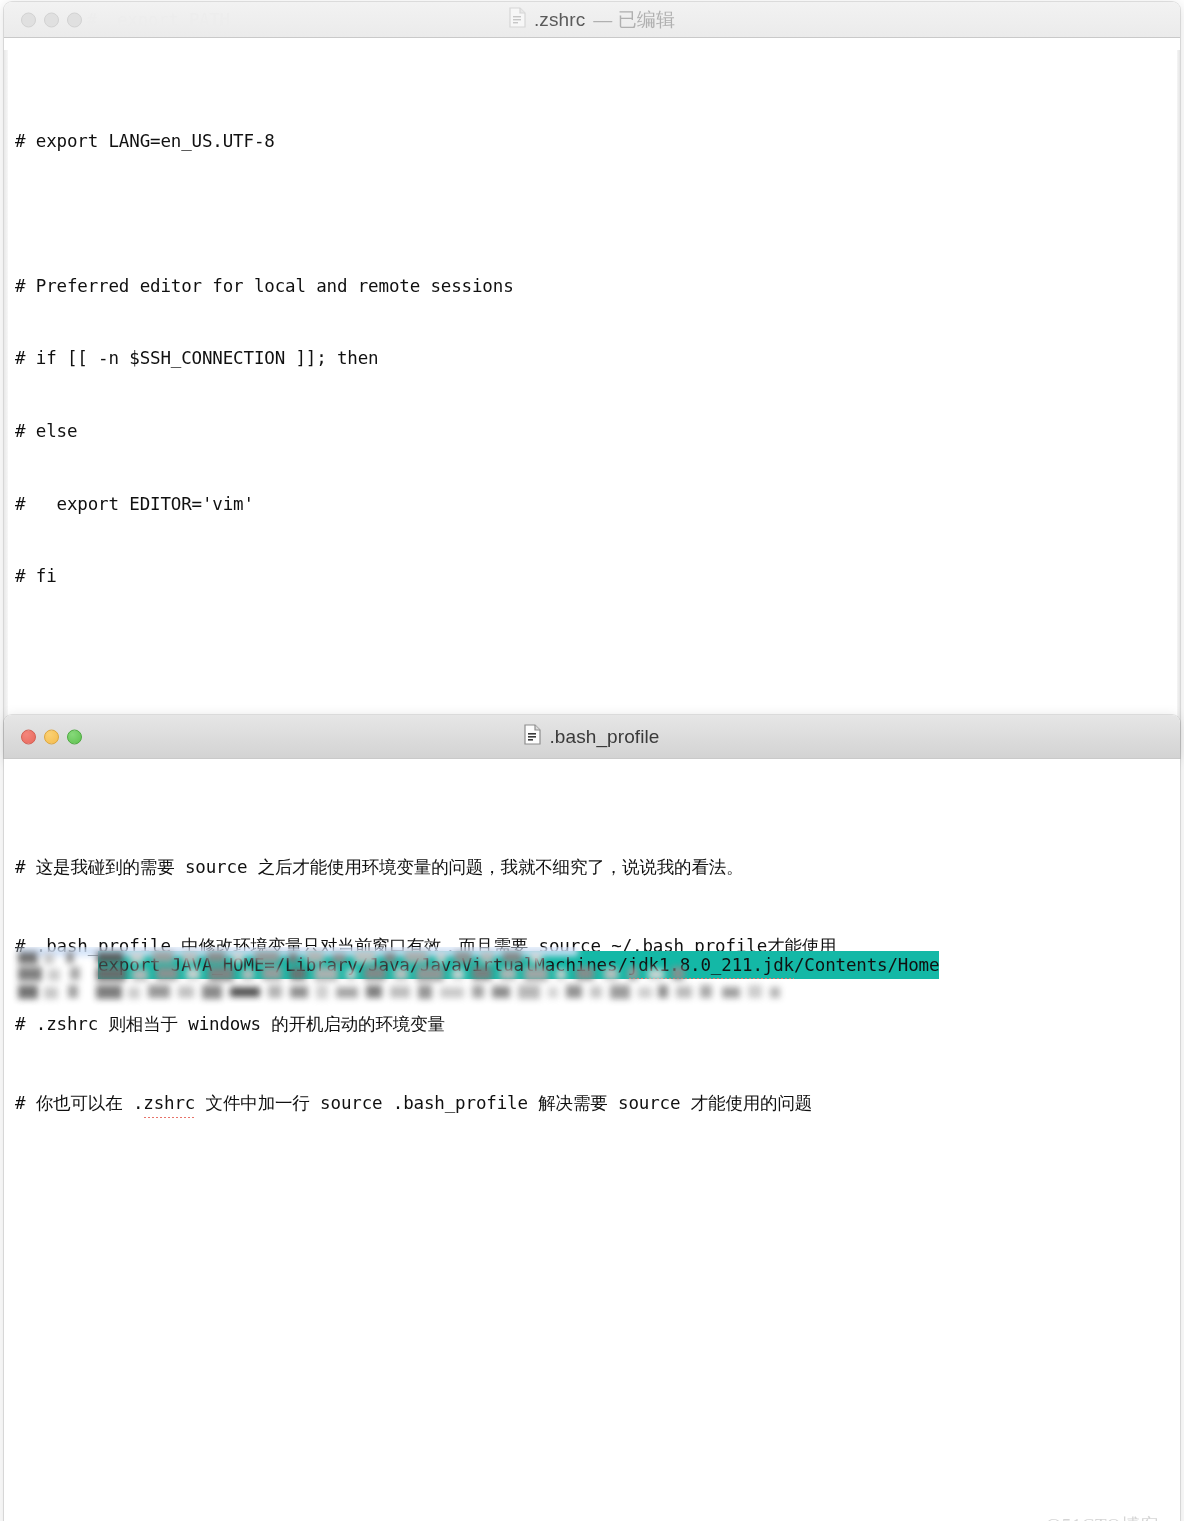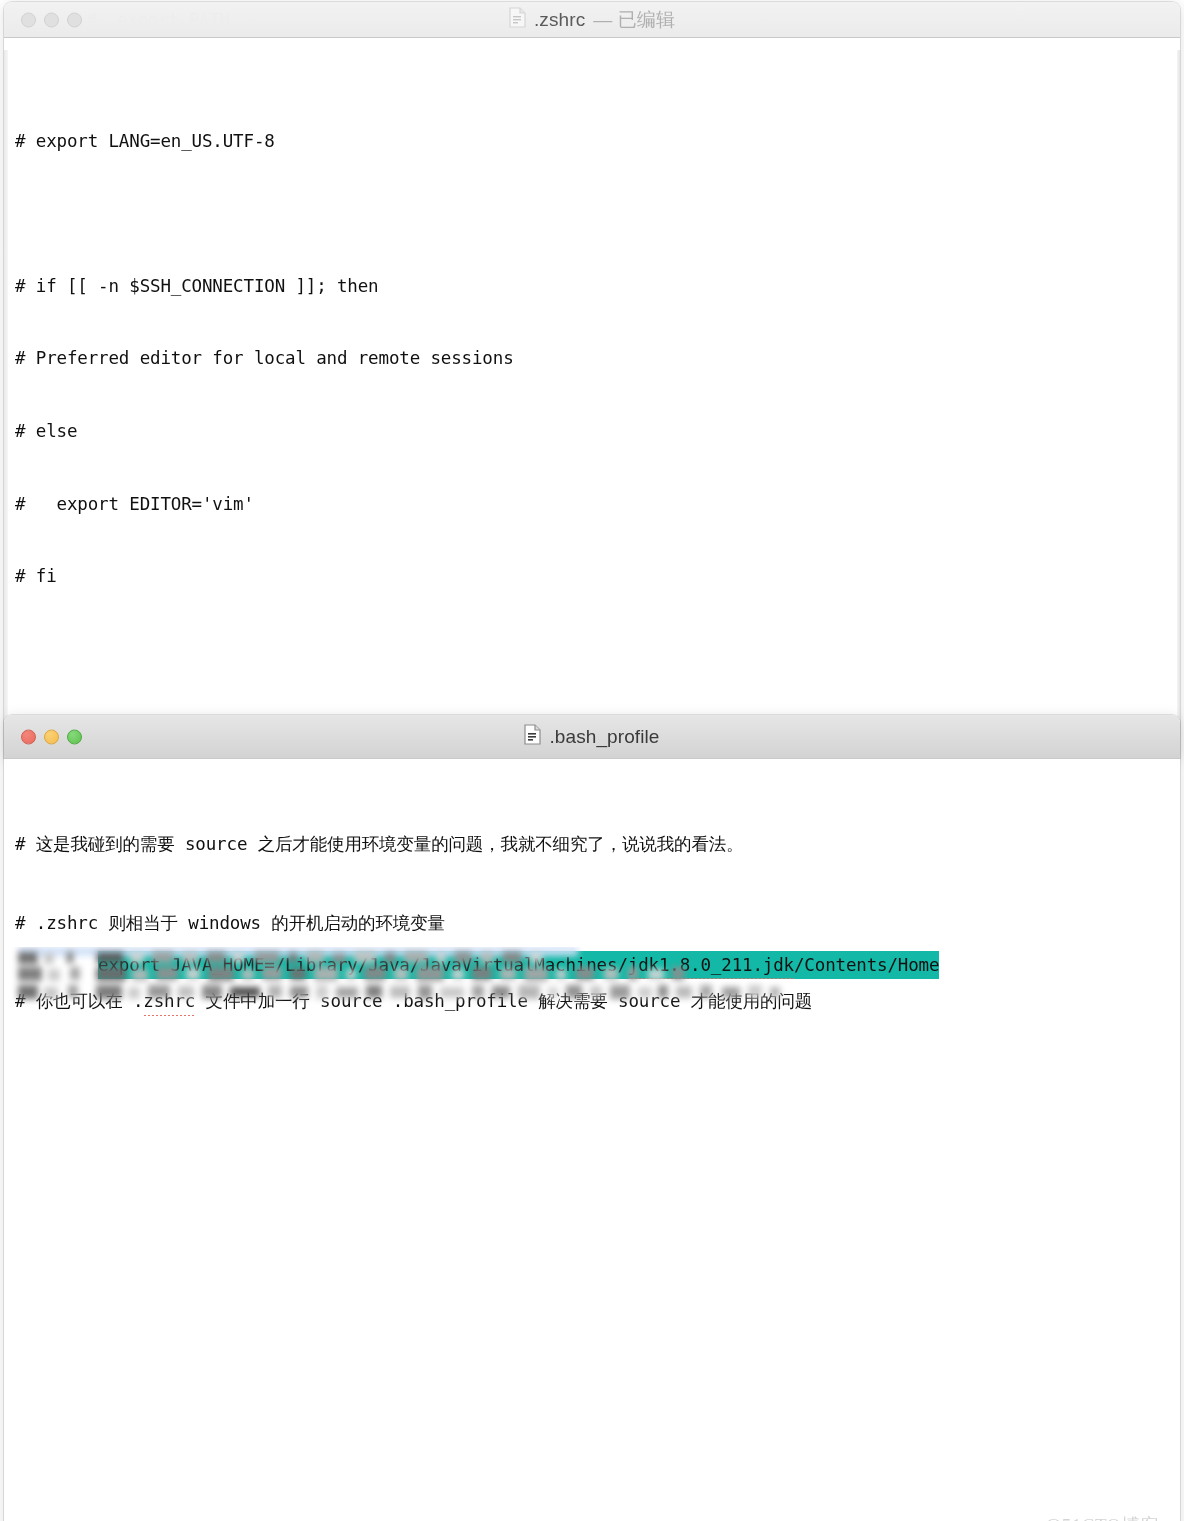--- a/index.html
+++ b/index.html
@@ -207,22 +207,22 @@
   <div class="ghost" style="left:11px; top:8px;">       #  export PATH</div>
 
   <div class="textarea" style="left:0; top:36px; width:100%; height:720px;margin-top:12px;">
     <div class="edge-left"></div>
     <div class="edge-right"></div>
 
     <div class="code" style="padding-top:6px;">
 
       <div class="line"># export LANG=en_US.UTF-8</div>
       <div class="line">&nbsp;</div>
+      <div class="line"># Preferred editor for local and remote sessions</div>
       <div class="line"># if [[ -n $SSH_CONNECTION ]]; then</div>
-      <div class="line"># Preferred editor for local and remote sessions</div>
       <div class="line"># else</div>
       <div class="line">#   export EDITOR='vim'</div>
       <div class="line"># fi</div>
       <div class="line">&nbsp;</div>
       
 
       
       
 
       
@@ -325,21 +325,22 @@
           </svg>
         </span>
         <span class="title-text">.bash_profile</span>
       </div>
     </div>
   </div>
 
   <div class="textarea" style="left:0; top:44px; width:100%; height:716px;">
 
     <div class="code" style="padding-top:22px;">
-      <div class="line" style="height:30px; line-height:30px;"># 这是我碰到的需要 source 之后才能使用环境变量的问题，我就不细究了，说说我的看法。</div>
+      <div class="line" style="height:30px; line-height:30px;margin-top:23px;"># 这是我碰到的需要 source 之后才能使用环境变量的问题，我就不细究了，说说我的看法。</div>
+      <div class="line" style="height:30px; line-height:30px;"># .bash_profile 中修改环境变量只对当前窗口有效，而且需要 source ~/.bash_profile才能使用</div>
       <div class="line" style="height:30px; line-height:30px;"># .zshrc 则相当于 windows 的开机启动的环境变量</div>
       <div class="line" style="height:30px; line-height:30px;"><span># 你也可以在 .</span><span class="sp">zshrc</span><span> 文件中加一行 source .bash_profile 解决需要 source 才能使用的问题</span></div>
       <div class="line" style="height:20px;">&nbsp;</div>
     </div>
 
     <div style="position:absolute; left:0; top:164px; width:100%; height:28px;">
       <div class="code" style="padding-top:0; line-height:28px; padding-left:11px;">
         <span class="sel" style="line-height:28px; padding:0;"><span>export JAVA_HOME=/Library/Java/JavaVirtualMachines/</span><span class="sp">jdk1.8.0_211.jdk</span><span>/Contents/Home</span></span>
       </div>
     </div>

